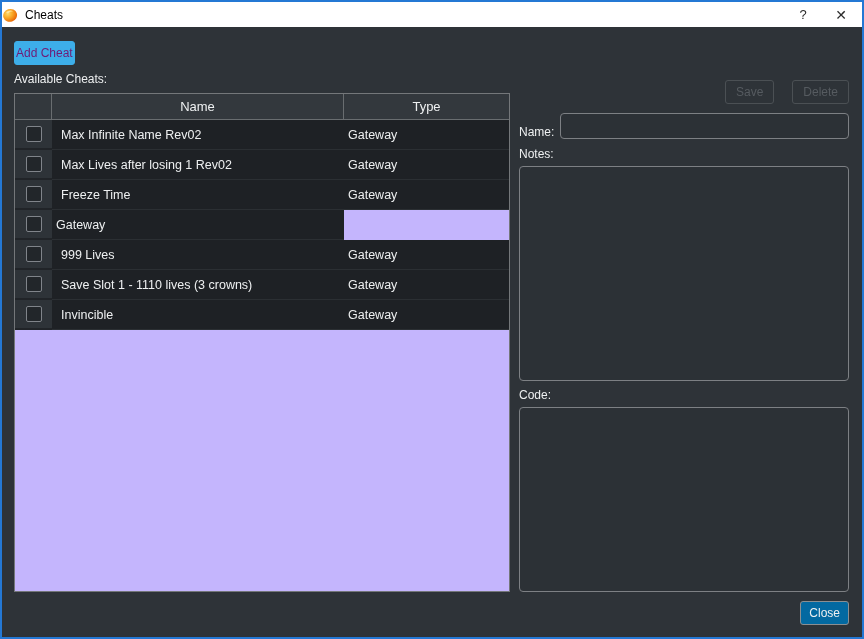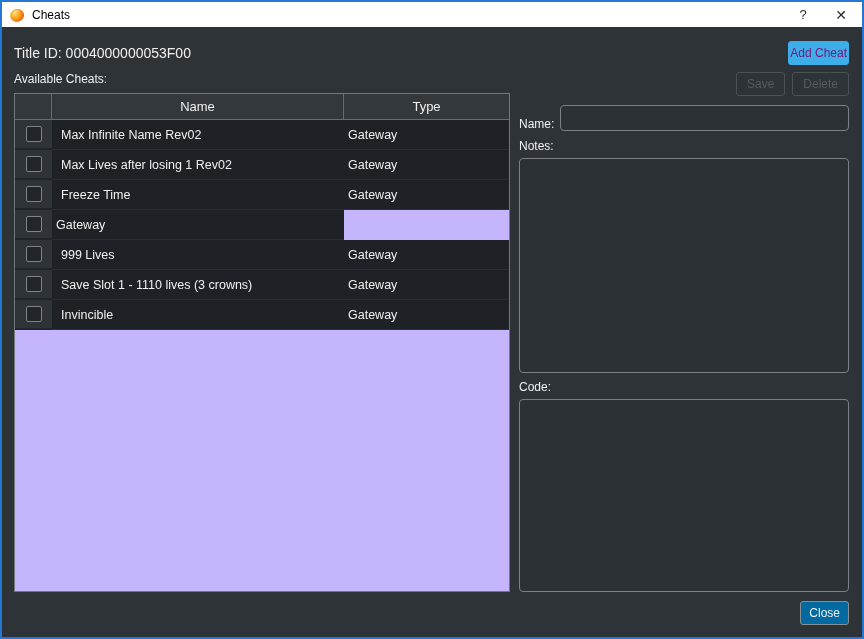--- a/index.html
+++ b/index.html
@@ -12,21 +12,20 @@
     background: #2e3338;
     display: flex; flex-direction: column;
     overflow: hidden;
   }
 
   
   .titlebar {
     height: 25px; background: #ffffff;
     display: flex; align-items: center;
     flex: 0 0 auto;
-    padding-left: 7px;
   }
   .app-icon { width: 16px; height: 16px; margin-right: 7px; flex: 0 0 auto; }
   .titlebar-text { font-size: 12px; color: #000000; flex: 1 1 auto; }
   .titlebar-btn {
     width: 38px; height: 25px;
     display: flex; align-items: center; justify-content: center;
     font-size: 13px; color: #2b2b2b; cursor: default;
   }
   .titlebar-btn.close { font-size: 14px; margin-right: 2px; }
 
@@ -102,22 +101,22 @@
     width: 16px; height: 16px;
     border: 1px solid #80848a;
     border-radius: 2px;
     background: #22262a;
   }
 
   
   .right-col { flex: 1 1 auto; margin-left: 9px; display: flex; flex-direction: column; min-width: 0; }
 
   .edit-btn-row {
-    display: flex; justify-content: flex-end; gap: 7px;
-    margin-bottom: 9px; flex: 0 0 auto;
+    display: flex; justify-content: flex-end; gap: 18px;
+    margin-bottom: 9px; flex: 0 0 auto; margin-top: 8px;
   }
 
   .name-row { display: flex; align-items: flex-end; margin-bottom: 8px; flex: 0 0 auto; }
   .field-label { font-size: 12px; color: #eef0f1; }
   .name-row .field-label { width: 41px; flex: 0 0 auto; }
   .text-input {
     flex: 1 1 auto; height: 26px;
     background: #2c3136;
     border: 1px solid #7d8084;
     border-radius: 4px;
@@ -164,21 +163,20 @@
       <path d="M4 5.2 Q7 2.6 11.4 4.2 Q8.4 4.0 5.8 6.4 Z" fill="#ffe9a8" opacity="0.85"></path>
     </svg>
     <span class="titlebar-text">Cheats</span>
     <div class="titlebar-btn">?</div>
     <div class="titlebar-btn close">✕</div>
   </div>
 
   <div class="content">
 
     <div class="header-row">
-      <span class="title-id">Title ID: 0004000000053F00</span>
       <button class="btn btn-primary">Add Cheat</button>
     </div>
 
     <div class="main-row">
 
       <div class="left-col">
         <div class="section-label">Available Cheats:</div>
 
         <div class="cheat-table">
           <div class="t-header">

